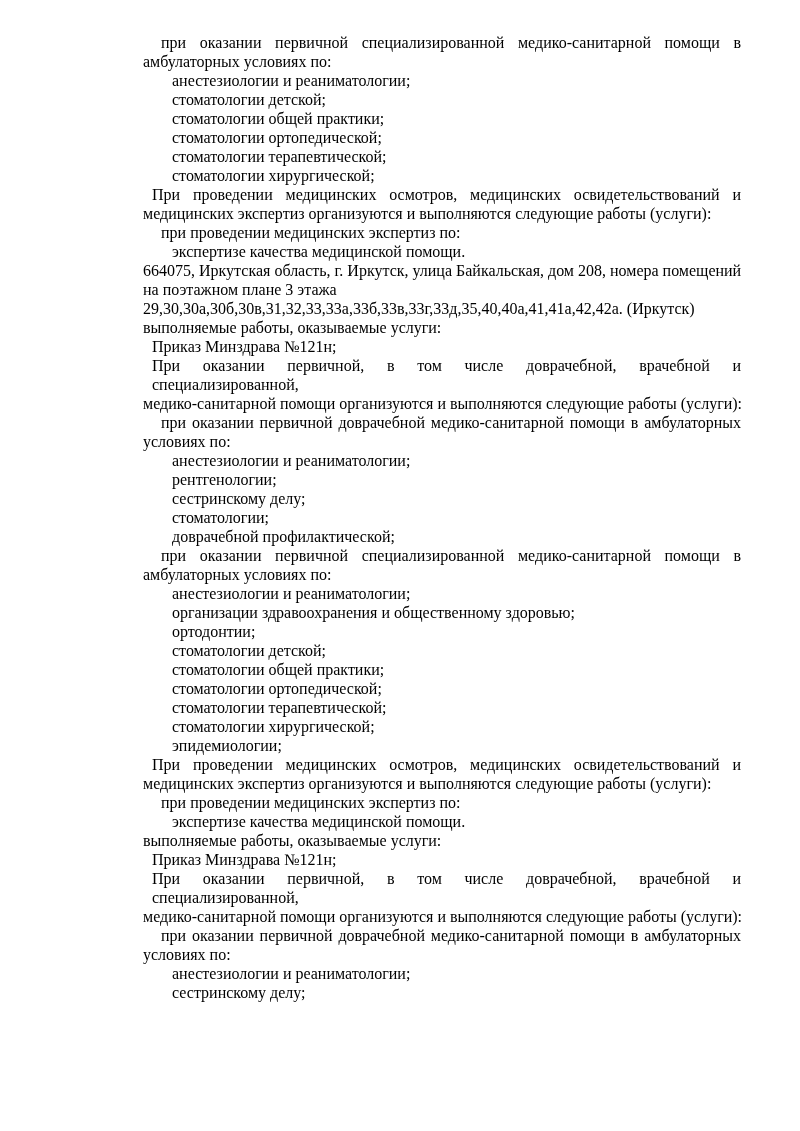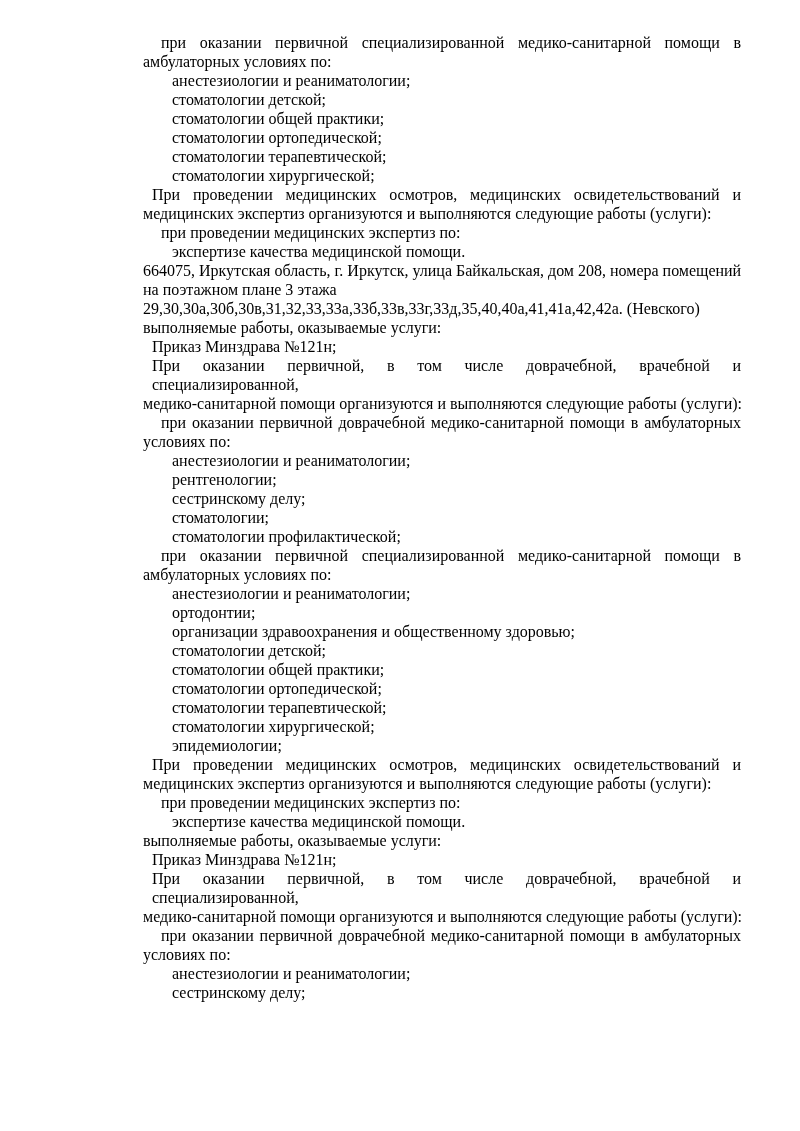--- a/index.html
+++ b/index.html
@@ -45,37 +45,37 @@
       <div class="line ind-3">стоматологии терапевтической;</div>
       <div class="line ind-3">стоматологии хирургической;</div>
       <div class="line ind-1 stretch">При проведении медицинских осмотров, медицинских освидетельствований и</div>
       <div class="line ind-0">медицинских экспертиз организуются и выполняются следующие работы (услуги):</div>
       <div class="line ind-2">при проведении медицинских экспертиз по:</div>
       <div class="line ind-3">экспертизе качества медицинской помощи.</div>
     </div>
     <div class="block">
       <div class="line ind-0">664075, Иркутская область, г. Иркутск, улица Байкальская, дом 208, номера помещений</div>
       <div class="line ind-0">на поэтажном плане 3 этажа</div>
-      <div class="line ind-0">29,30,30а,30б,30в,31,32,33,33а,33б,33в,33г,33д,35,40,40а,41,41а,42,42а. (Невского)</div>
+      <div class="line ind-0">29,30,30а,30б,30в,31,32,33,33а,33б,33в,33г,33д,35,40,40а,41,41а,42,42а. (Иркутск)</div>
       <div class="line ind-0">выполняемые работы, оказываемые услуги:</div>
       <div class="line ind-1">Приказ Минздрава №121н;</div>
       <div class="line ind-1 stretch">При оказании первичной, в том числе доврачебной, врачебной и специализированной,</div>
       <div class="line ind-0">медико-санитарной помощи организуются и выполняются следующие работы (услуги):</div>
       <div class="line ind-2 stretch">при оказании первичной доврачебной медико-санитарной помощи в амбулаторных</div>
       <div class="line ind-0">условиях по:</div>
       <div class="line ind-3">анестезиологии и реаниматологии;</div>
       <div class="line ind-3">рентгенологии;</div>
       <div class="line ind-3">сестринскому делу;</div>
       <div class="line ind-3">стоматологии;</div>
-      <div class="line ind-3">стоматологии профилактической;</div>
+      <div class="line ind-3">доврачебной профилактической;</div>
       <div class="line ind-2 stretch">при оказании первичной специализированной медико-санитарной помощи в</div>
       <div class="line ind-0">амбулаторных условиях по:</div>
       <div class="line ind-3">анестезиологии и реаниматологии;</div>
+      <div class="line ind-3">организации здравоохранения и общественному здоровью;</div>
       <div class="line ind-3">ортодонтии;</div>
-      <div class="line ind-3">организации здравоохранения и общественному здоровью;</div>
       <div class="line ind-3">стоматологии детской;</div>
       <div class="line ind-3">стоматологии общей практики;</div>
       <div class="line ind-3">стоматологии ортопедической;</div>
       <div class="line ind-3">стоматологии терапевтической;</div>
       <div class="line ind-3">стоматологии хирургической;</div>
       <div class="line ind-3">эпидемиологии;</div>
       <div class="line ind-1 stretch">При проведении медицинских осмотров, медицинских освидетельствований и</div>
       <div class="line ind-0">медицинских экспертиз организуются и выполняются следующие работы (услуги):</div>
       <div class="line ind-2">при проведении медицинских экспертиз по:</div>
       <div class="line ind-3">экспертизе качества медицинской помощи.</div>

